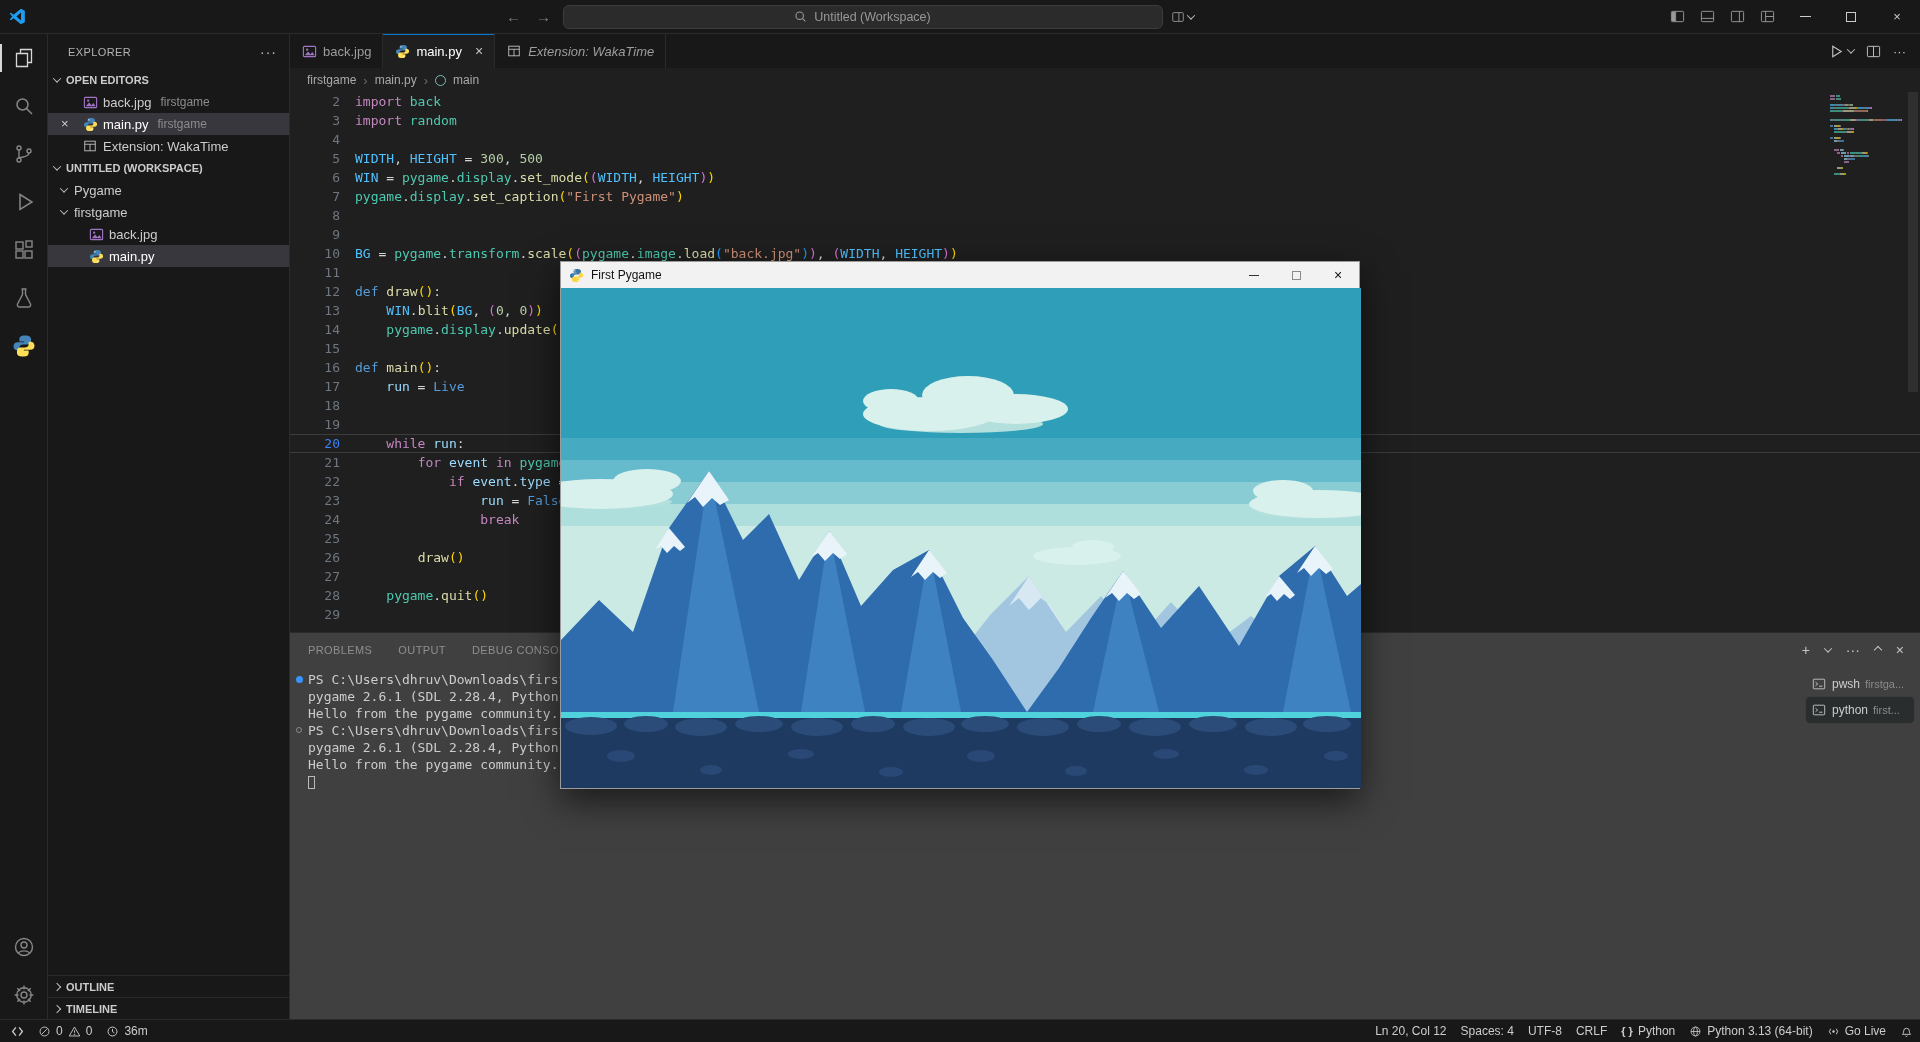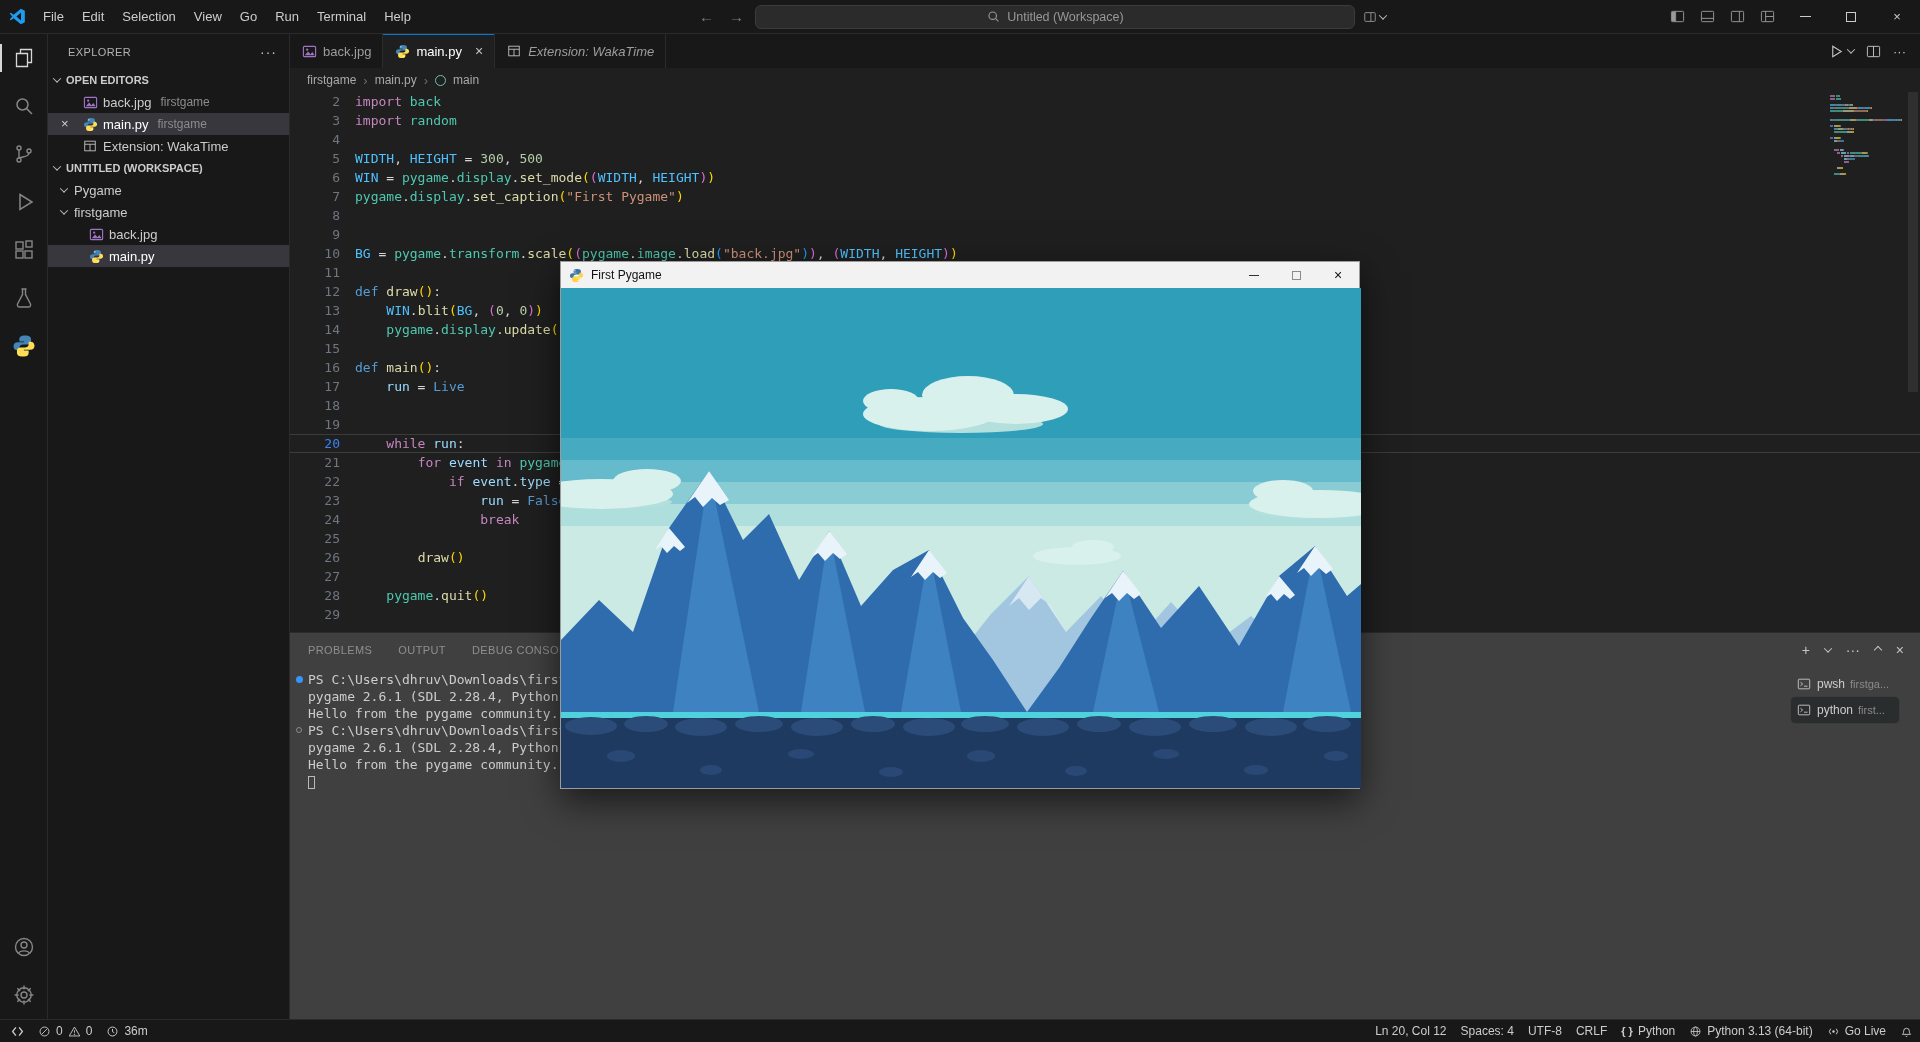--- a/index.html
+++ b/index.html
@@ -81,21 +81,21 @@
   .panel{position:absolute;left:290px;top:632px;right:0;bottom:23px;background:#404040;border-top:1px solid #2b2b2b;z-index:3}
   .panel-tabs{display:flex;gap:26px;height:34px;align-items:center;padding-left:18px;font-size:11px;letter-spacing:.4px;color:#8f8f8f}
   .panel-actions{position:absolute;top:9px;right:16px;display:flex;gap:15px;align-items:center;color:#c5c5c5;font-size:14px}
   .panel-actions .chev{border-color:#c5c5c5}
   .term{position:absolute;left:18px;top:38px;font-family:"DejaVu Sans Mono","Liberation Mono",monospace;font-size:13px;color:#ccc}
   .term-line{height:17px;line-height:17px;white-space:pre;position:relative}
   .deco{position:absolute;left:-12px;top:5px;border-radius:50%}
   .deco.blue{width:7px;height:7px;background:#3794ff}
   .deco.gray{width:6px;height:6px;border:1.5px solid #8a8a8a}
   .cursor-box{display:inline-block;width:7px;height:13px;border:1px solid #b9b9b9;vertical-align:middle}
-  .term-list{position:absolute;top:38px;right:21px;width:108px;font-size:12px}
+  .term-list{position:absolute;top:38px;right:6px;width:108px;font-size:12px}
   .tl-row{height:26px;display:flex;align-items:center;gap:5px;padding:0 5px;border-radius:4px;overflow:hidden}
   .tl-row.active{background:#2a2d2e;outline:1px solid #3c3c3c}
   .tl-name{color:#ccc;flex:none}
   .tl-detail{color:#8a8a8a;font-size:11px;white-space:nowrap;overflow:hidden;text-overflow:ellipsis}
 
   
   .statusbar{position:absolute;left:0;bottom:0;width:1920px;height:23px;background:#181818;border-top:1px solid #2b2b2b;display:flex;align-items:center;font-size:12px;color:#ccc;z-index:20}
   .st-item{display:flex;align-items:center;gap:5px;padding:0 7px;height:100%}
   .st-item:first-child{padding-left:11px}
   .st-sp{flex:1}
@@ -112,30 +112,20 @@
 </style>
 </head>
 <body>
 
 <div class="titlebar">
   <div class="tb-logo">
     <svg width="17" height="17" viewBox="0 0 16 16">
         <path fill="#1f9cf0" fill-rule="evenodd" d="M11.2 .8 L14.9 2.6 V13.4 L11.2 15.2 L4.3 9.6 L1.8 11.6 L.6 10.9 L3.1 8 L.6 5.1 L1.8 4.4 L4.3 6.4 Z M11.3 4.2 L7 8 L11.3 11.8 Z"></path>
       </svg>
   </div>
-  <div class="menus" id="menu-row">
-      <div class="menu-item">File</div>
-      <div class="menu-item">Edit</div>
-      <div class="menu-item">Selection</div>
-      <div class="menu-item">View</div>
-      <div class="menu-item">Go</div>
-      <div class="menu-item">Run</div>
-      <div class="menu-item">Terminal</div>
-      <div class="menu-item">Help</div>
-    </div>
   <div class="tb-center">
     <span class="nav-arrow">←</span>
     <span class="nav-arrow">→</span>
     <div class="search-box">
       <svg width="13" height="13" viewBox="0 0 16 16" fill="none" stroke="#989898" stroke-width="1.4">
           <circle cx="7" cy="7" r="4.6"></circle>
           <path d="M10.4 10.4L14 14"></path>
         </svg>
       <span>Untitled (Workspace)</span>
     </div>
@@ -322,20 +312,30 @@
           <svg width="15" height="15" viewBox="0 0 16 16">
             <path fill="#4584b6" d="M7.9 1C6.1 1 4.9 1.9 4.9 3.2V5h3.2v.5H3.6C2.1 5.5 1 6.6 1 8.2c0 1.6 1.1 2.7 2.6 2.7h1.3V9.2c0-1.4 1.2-2.2 2.6-2.2h3c1.2 0 2.2-1 2.2-2.2V3.2C12.7 1.9 11.2 1 9.4 1z"></path>
             <path fill="#ffde57" d="M8.1 15c1.8 0 3-.9 3-2.2V11H7.9v-.5h4.5c1.5 0 2.6-1.1 2.6-2.7 0-1.6-1.1-2.7-2.6-2.7h-1.3v1.7c0 1.4-1.2 2.2-2.6 2.2h-3c-1.2 0-2.2 1-2.2 2.2v1.6C3.3 14.1 4.8 15 6.6 15z"></path>
             <circle cx="6.3" cy="3" r=".7" fill="#fff"></circle>
             <circle cx="9.7" cy="13.1" r=".7" fill="#fff"></circle>
           </svg>
         </span>
         <span>main.py</span>
       </div>
     </div>
+  <div class="bottom-secs">
+    <div class="sec-hdr">
+      <span class="chev right"></span>
+      <span>OUTLINE</span>
+    </div>
+    <div class="sec-hdr">
+      <span class="chev right"></span>
+      <span>TIMELINE</span>
+    </div>
+  </div>
 </div>
 
 <div class="tabbar">
   <div id="tab-strip" style="display:flex;align-items:stretch">
       <div class="tab ">
         <span class="fic">
           <svg width="15" height="15" viewBox="0 0 16 16">
             <rect x="1.5" y="2.5" width="13" height="11" rx="1" fill="none" stroke="#a074c4" stroke-width="1.2"></rect>
             <circle cx="5.5" cy="6" r="1.2" fill="#a074c4"></circle>
             <path d="M3 12l3.5-4 2.5 3 2-2.5 2.5 3.5z" fill="#a074c4"></path>

